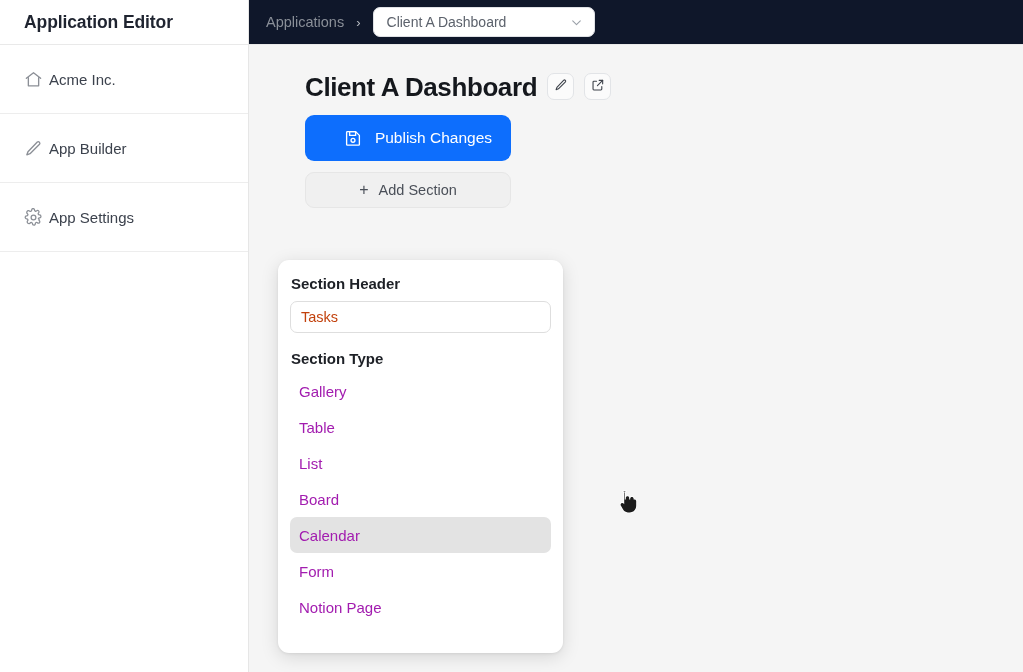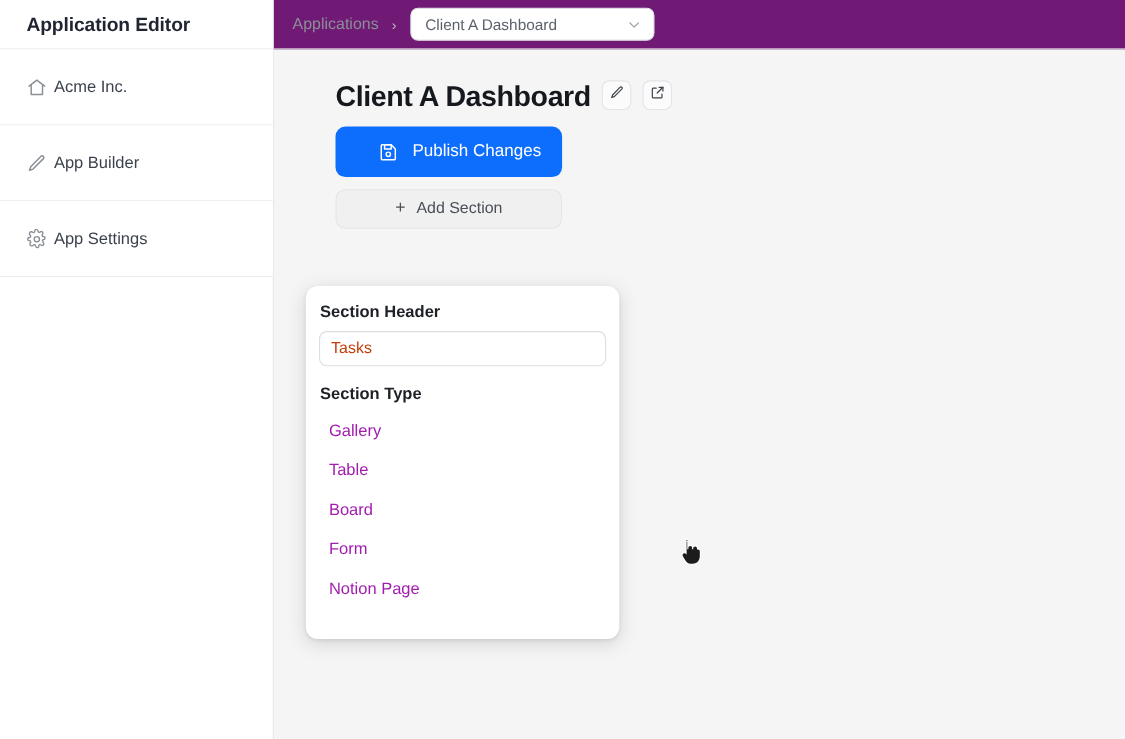--- a/index.html
+++ b/index.html
@@ -80,21 +80,21 @@
   
   .main {
     flex: 1;
     height: 672px;
     position: relative;
     background: #f5f5f5;
   }
 
   .topbar {
     height: 45px;
-    background: #701a75;
+    background: #0f172a;
     border-bottom: 1px solid #e9e9e9;
     display: flex;
     align-items: center;
     padding-left: 17px;
     gap: 10px;
   }
 
   .crumb-link {
     font-size: 14.5px;
     color: #8a8f98;
@@ -362,21 +362,23 @@
 
     <div class="panel">
 
       <div class="panel-label">Section Header</div>
       <input class="panel-input" type="text" value="Tasks" style="">
 
       <div class="panel-label second">Section Type</div>
 
       <div class="opt">Gallery</div>
       <div class="opt">Table</div>
+      <div class="opt">List</div>
       <div class="opt">Board</div>
+      <div class="opt active">Calendar</div>
       <div class="opt">Form</div>
       <div class="opt">Notion Page</div>
 
     </div>
 
     <div class="cursor">
       <svg width="20" height="24" viewBox="0 0 20 24">
         <path d="M5.2 1.2c1 0 1.8.8 1.8 1.8v6.4h1V7.9c0-.9.8-1.6 1.7-1.6s1.7.7 1.7 1.6v1.5h1V8.5c0-.9.8-1.6 1.7-1.6s1.7.7 1.7 1.6v1h.9c.9 0 1.7.7 1.7 1.6v4.3c0 3.9-2.4 7-6.4 7h-2c-2.2 0-3.6-1-4.7-2.8L3 15.6c-.5-.9-.2-1.9.6-2.4.8-.5 1.8-.3 2.4.5l.4.6V3c0-1 .8-1.8 1.8-1.8z" fill="#ffffff" stroke="#ffffff" stroke-width="1.6" stroke-linejoin="round" transform="translate(-2.2,0)"></path>
         <path d="M5.2 1.2c1 0 1.8.8 1.8 1.8v6.4h1V7.9c0-.9.8-1.6 1.7-1.6s1.7.7 1.7 1.6v1.5h1V8.5c0-.9.8-1.6 1.7-1.6s1.7.7 1.7 1.6v1h.9c.9 0 1.7.7 1.7 1.6v4.3c0 3.9-2.4 7-6.4 7h-2c-2.2 0-3.6-1-4.7-2.8L3 15.6c-.5-.9-.2-1.9.6-2.4.8-.5 1.8-.3 2.4.5l.4.6V3c0-1 .8-1.8 1.8-1.8z" fill="#1c1c1c" transform="translate(-2.2,0)"></path>
       </svg>

